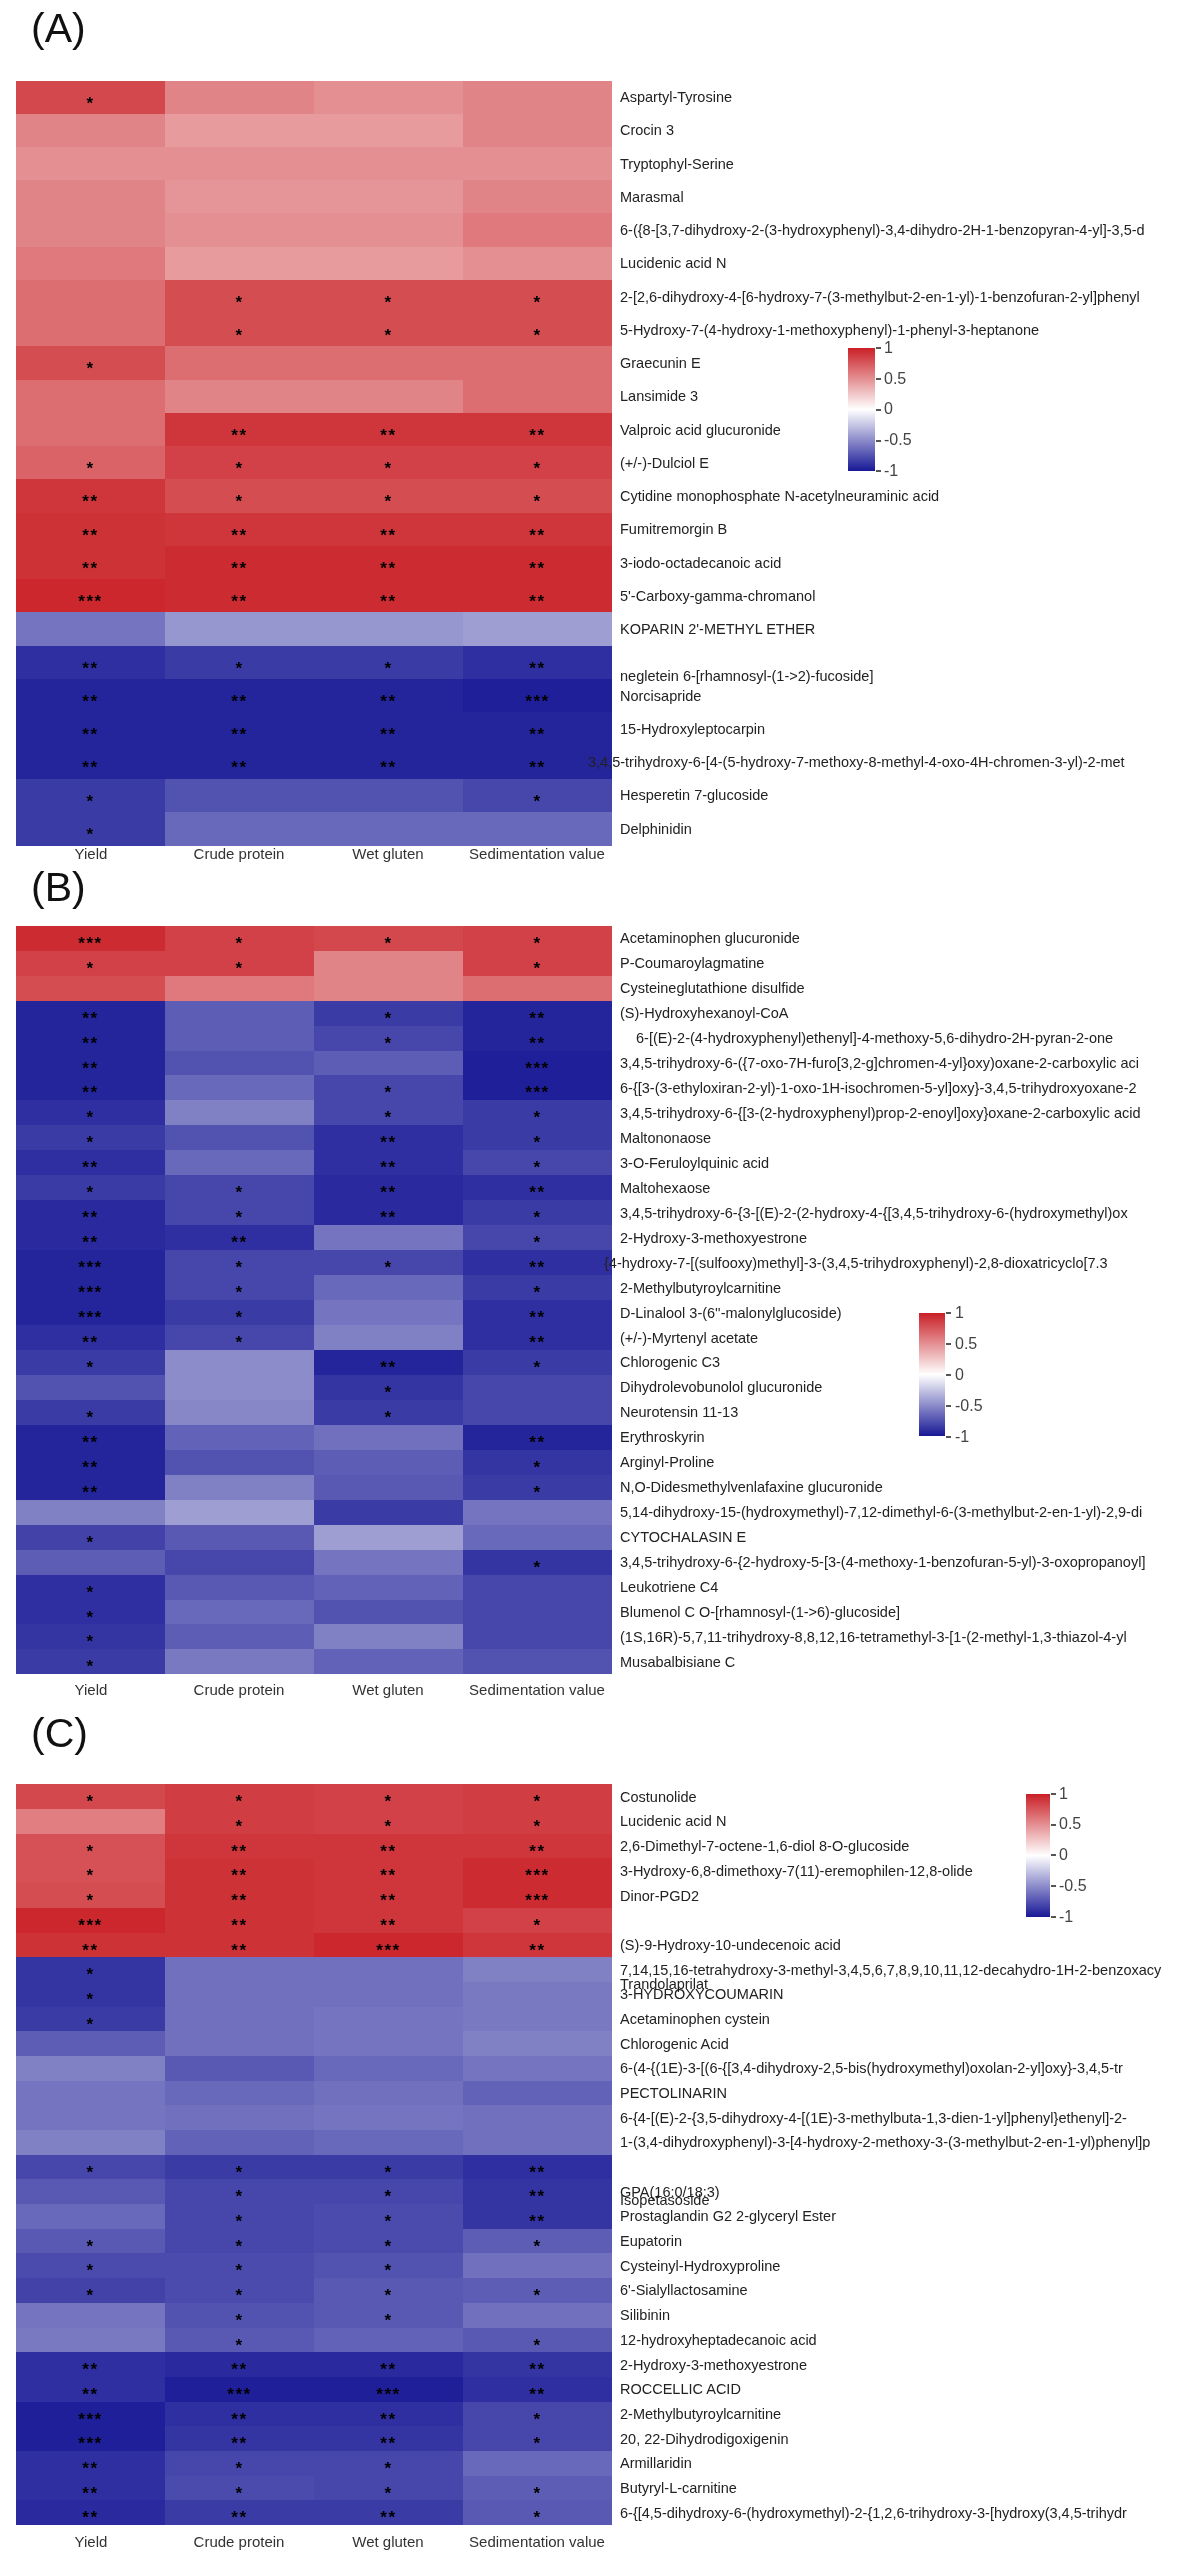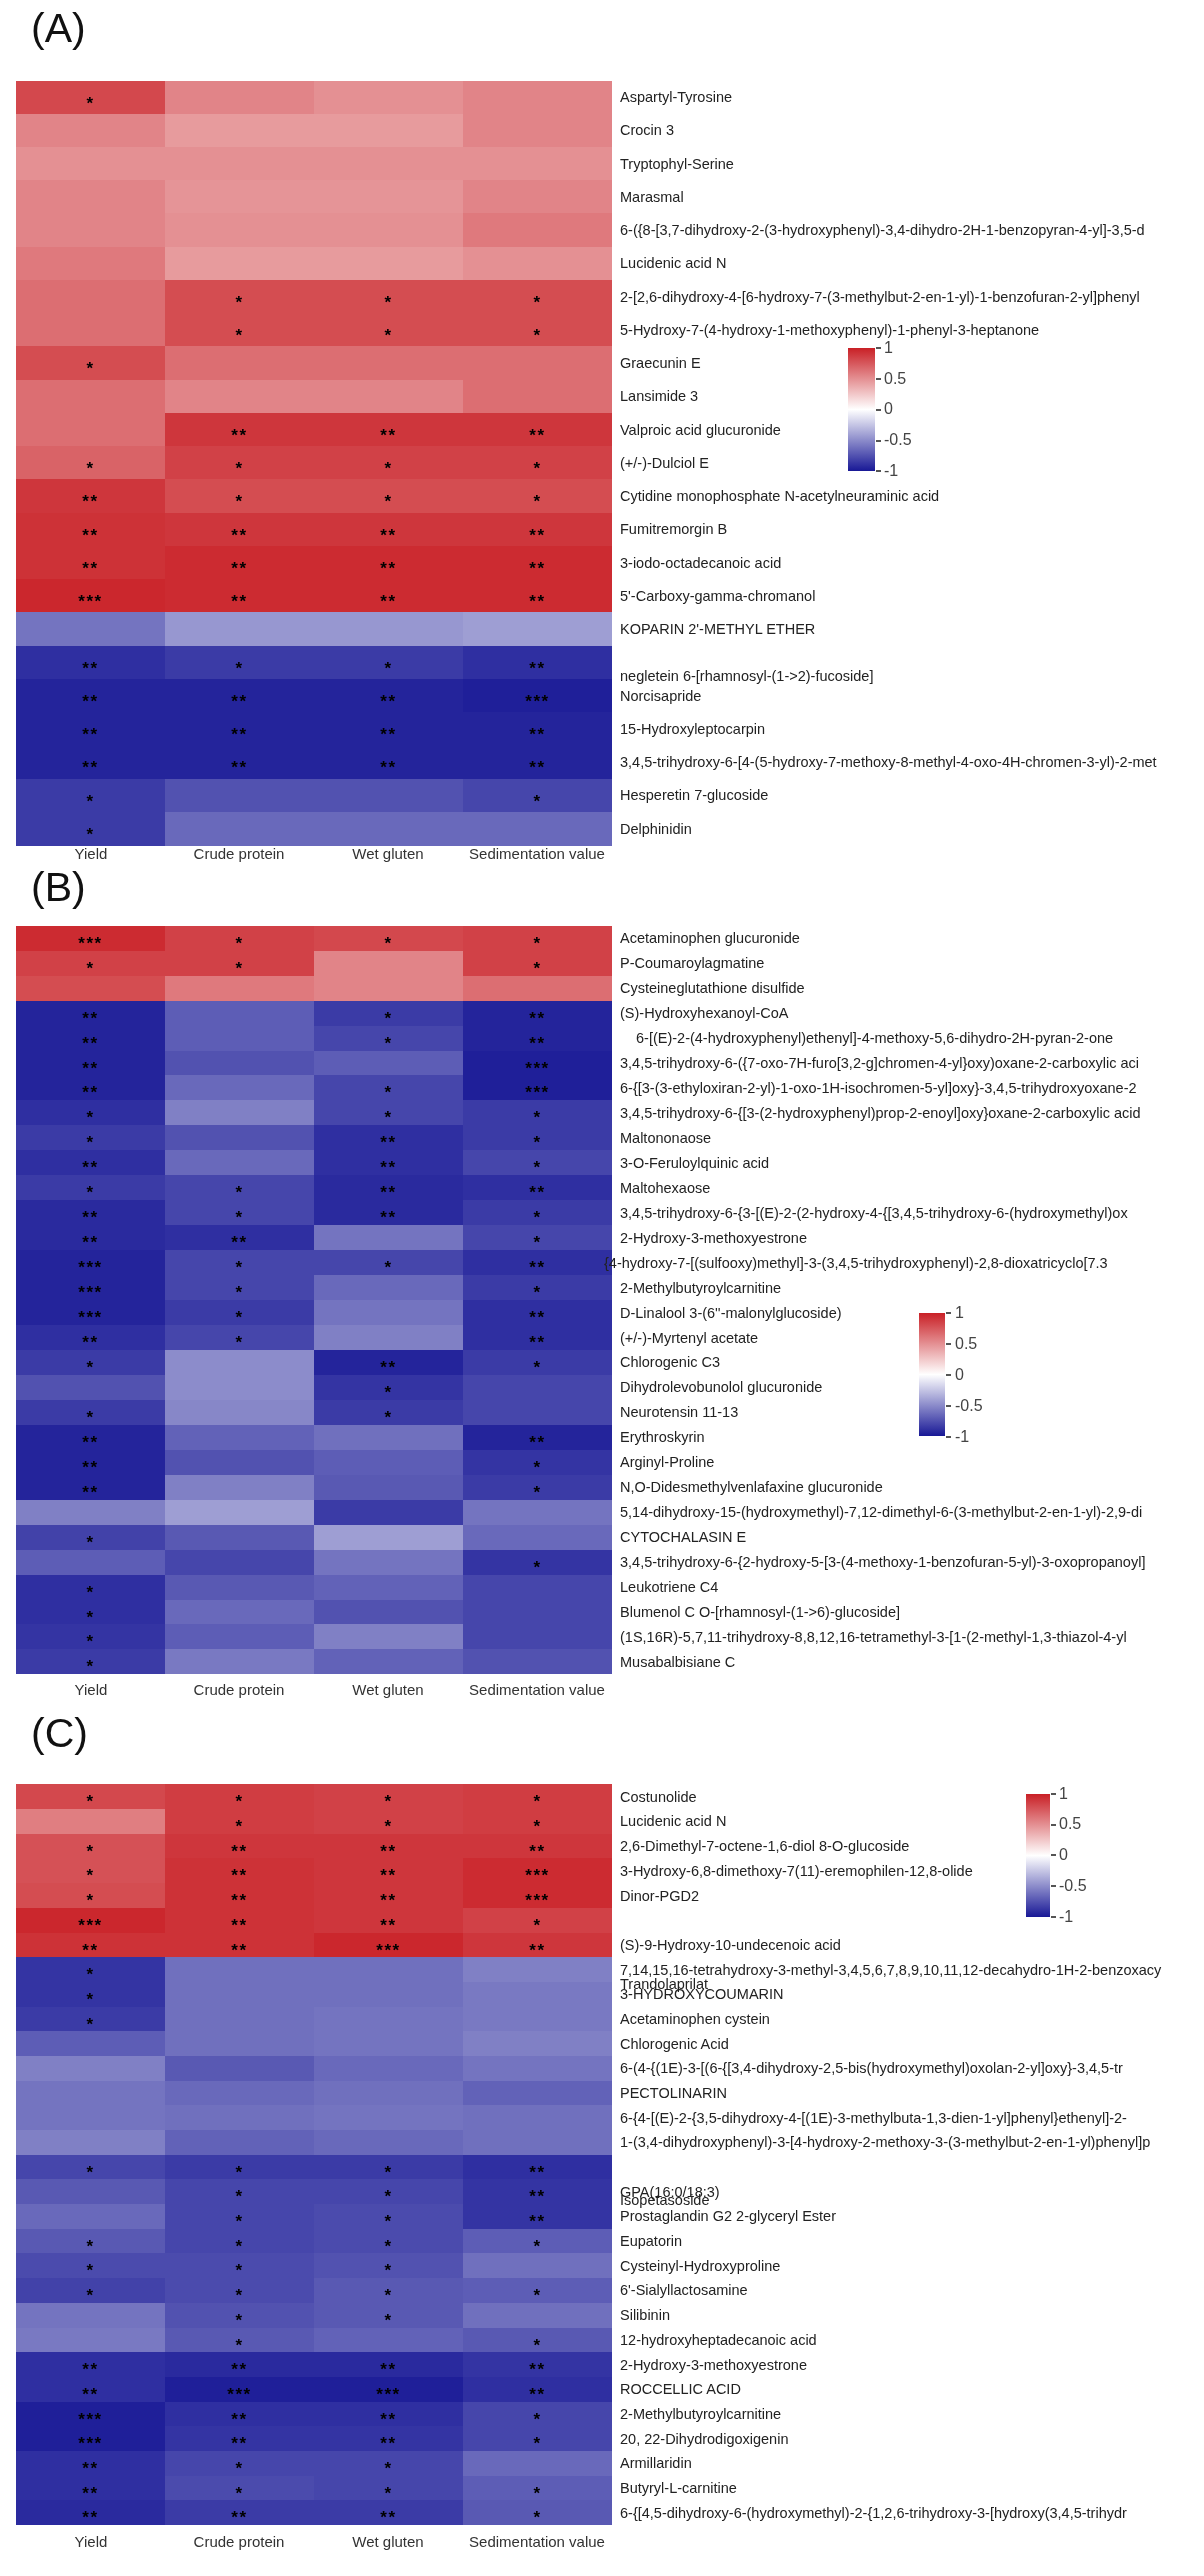--- a/index.html
+++ b/index.html
@@ -212,21 +212,21 @@
       </div>
       <div class="cell" style="left: 165px; top: 745px; width: 149px; height: 34px; background: rgb(36, 36, 155);">
         <span class="star">**</span>
       </div>
       <div class="cell" style="left: 314px; top: 745px; width: 149px; height: 34px; background: rgb(36, 36, 155);">
         <span class="star">**</span>
       </div>
       <div class="cell" style="left: 463px; top: 745px; width: 149px; height: 34px; background: rgb(36, 36, 155);">
         <span class="star">**</span>
       </div>
-      <div class="row-label" style="left: 620px; top: 762px;">3,4,5-trihydroxy-6-[4-(5-hydroxy-7-methoxy-8-methyl-4-oxo-4H-chromen-3-yl)-2-met</div>
+      <div class="row-label" style="left: 588px; top: 762px;">3,4,5-trihydroxy-6-[4-(5-hydroxy-7-methoxy-8-methyl-4-oxo-4H-chromen-3-yl)-2-met</div>
       <div class="cell" style="left: 16px; top: 779px; width: 149px; height: 34px; background: rgb(59, 59, 166);">
         <span class="star">*</span>
       </div>
       <div class="cell" style="left: 165px; top: 779px; width: 149px; height: 34px; background: rgb(82, 82, 176);"></div>
       <div class="cell" style="left: 314px; top: 779px; width: 149px; height: 34px; background: rgb(82, 82, 176);"></div>
       <div class="cell" style="left: 463px; top: 779px; width: 149px; height: 34px; background: rgb(70, 70, 171);">
         <span class="star">*</span>
       </div>
       <div class="row-label" style="left: 620px; top: 795px;">Hesperetin 7-glucoside</div>
       <div class="cell" style="left: 16px; top: 812px; width: 149px; height: 34px; background: rgb(59, 59, 166);">

